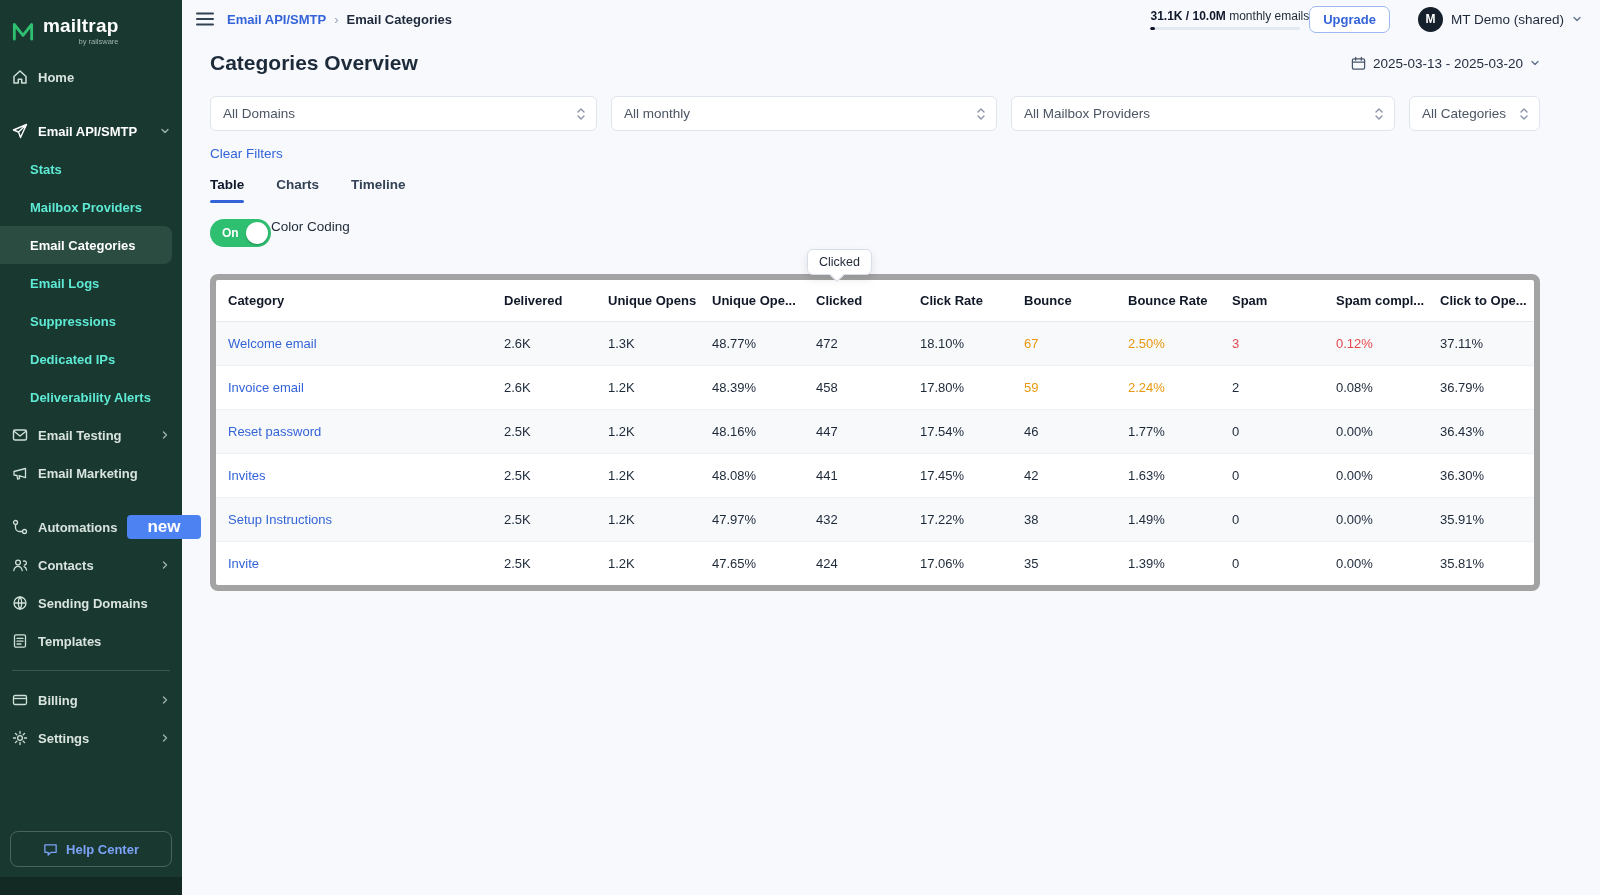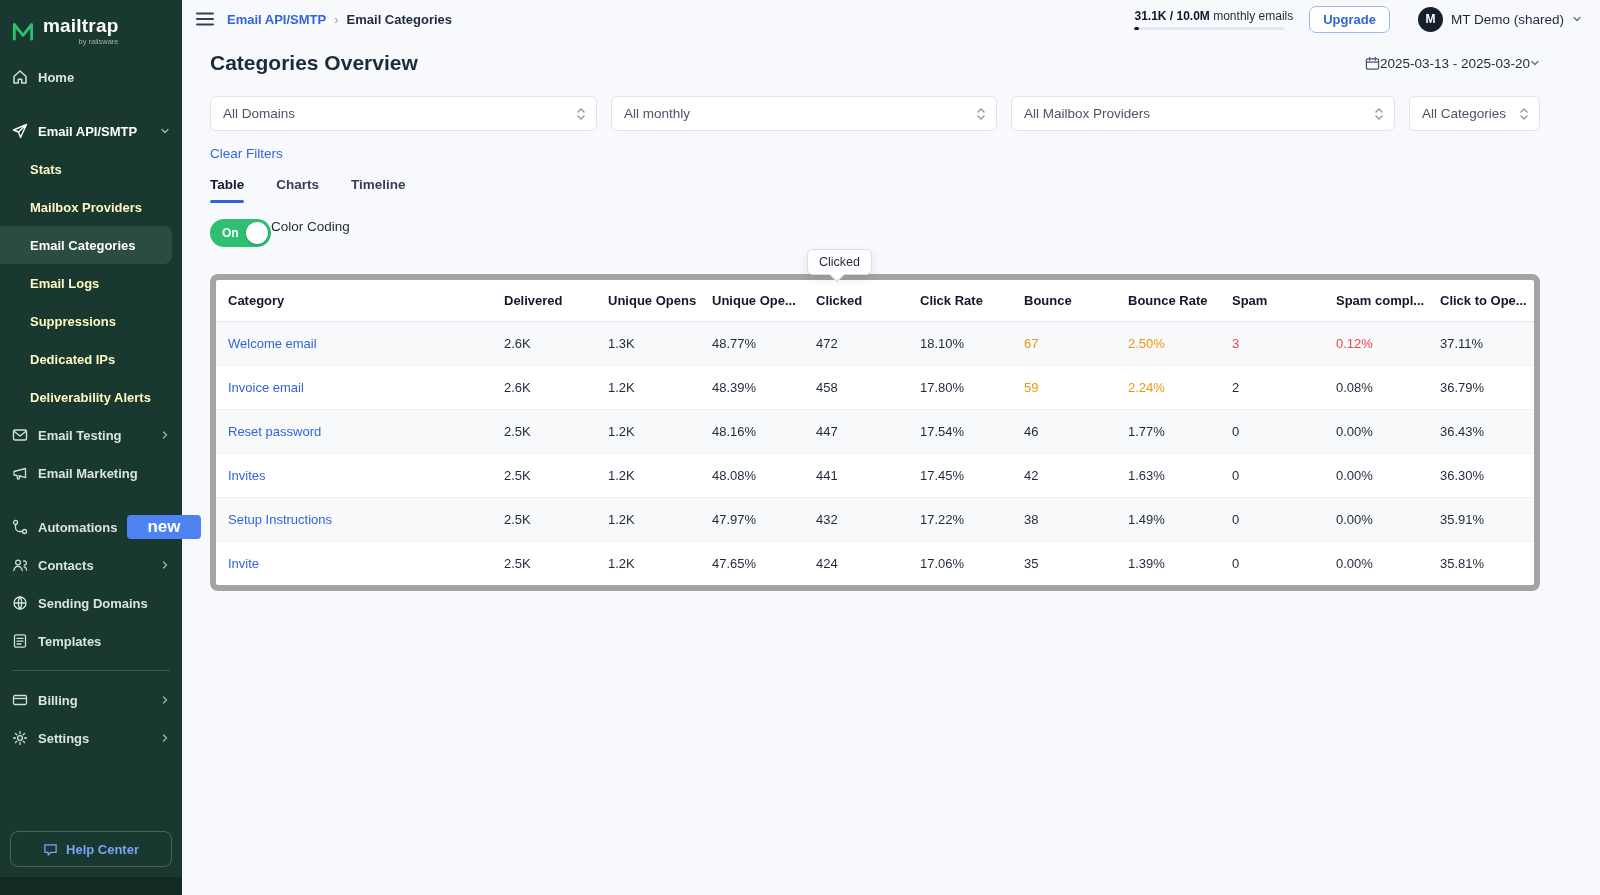--- a/index.html
+++ b/index.html
@@ -34,21 +34,21 @@
   .nav{display:flex;flex-direction:column;}
   .nav-item,.nav-sub{
     display:flex;align-items:center;gap:10px;
     height:38px;padding:0 12px;
     font-size:13px;font-weight:600;color:#d9e4df;
     cursor:pointer;white-space:nowrap;
   }
   .nav-item .nav-icon{width:16px;height:16px;display:inline-flex;align-items:center;justify-content:center;color:#cfe0d8;flex:none;}
   .nav-item.section{color:#ffffff;font-weight:700;}
   .nav-item.section .nav-icon{color:#ffffff;}
-  .nav-sub{padding-left:30px;color:#fef9c3;}
+  .nav-sub{padding-left:30px;color:#5eead4;}
   .nav-sub.active{
     background:var(--sidebar-active);
     color:#ffffff;
     margin-right:10px;
     border-radius:0 8px 8px 0;
   }
   .mt18{margin-top:16px;}
   .nav-chevron{margin-left:auto;color:#9db3ab;display:inline-flex;}
   .badge-new{
     margin-left:auto;background:#4d82f3;color:#fff;
@@ -72,36 +72,36 @@
   .crumb-link{color:var(--accent-blue);font-weight:600;text-decoration:none;cursor:pointer;}
   .crumb-sep{color:#94a3b8;}
   .crumb-current{color:#1e293b;font-weight:600;}
   .topbar-right{margin-left:auto;display:flex;align-items:center;}
   .usage{display:flex;flex-direction:column;gap:4px;}
   .usage-text{font-size:12px;color:#1f2937;white-space:nowrap;}
   .usage-text strong{color:#0f172a;font-weight:700;}
   .usage-bar{width:150px;height:3px;background:#e2e8f0;border-radius:2px;overflow:hidden;}
   .usage-fill{width:5px;height:100%;background:#0f172a;border-radius:2px;}
   .upgrade-btn{
-    margin-left:16px;background:#fff;border:1px solid #9db9f0;color:var(--accent-blue);
+    margin-left:0;background:#fff;border:1px solid #9db9f0;color:var(--accent-blue);
     font-family:inherit;font-size:13px;font-weight:700;border-radius:7px;padding:5px 13px;cursor:pointer;
   }
   .account{display:flex;align-items:center;gap:8px;margin-left:28px;cursor:pointer;}
   .avatar{
     width:25px;height:25px;border-radius:50%;background:#161f2c;color:#fff;
     display:inline-flex;align-items:center;justify-content:center;font-size:12px;font-weight:700;
   }
   .account-name{font-size:13.5px;color:#1e293b;font-weight:500;}
   .account .chev{color:#64748b;display:inline-flex;}
 
   
   .content{padding:13px 60px 0 28px;position:relative;}
   .title-row{display:flex;align-items:center;justify-content:space-between;}
   .title-row h1{font-size:21px;font-weight:700;color:#1c2a3a;}
-  .date-range{display:flex;align-items:center;font-size:13.5px;color:#1e293b;cursor:pointer;}
+  .date-range{display:flex;align-items:center;gap:7px;font-size:13.5px;color:#1e293b;cursor:pointer;}
   .date-range .ico{display:inline-flex;color:#475569;}
   .date-range .chev{display:inline-flex;color:#64748b;}
 
   .filters{display:flex;gap:14px;margin-top:21px;}
   .select{
     height:35px;background:#fff;border:1px solid #dfe5ec;border-radius:6px;
     display:flex;align-items:center;justify-content:space-between;
     padding:0 10px 0 12px;color:#4b5563;font-size:13.5px;cursor:pointer;
   }
   .select .stepper{display:inline-flex;color:#8a94a6;}

